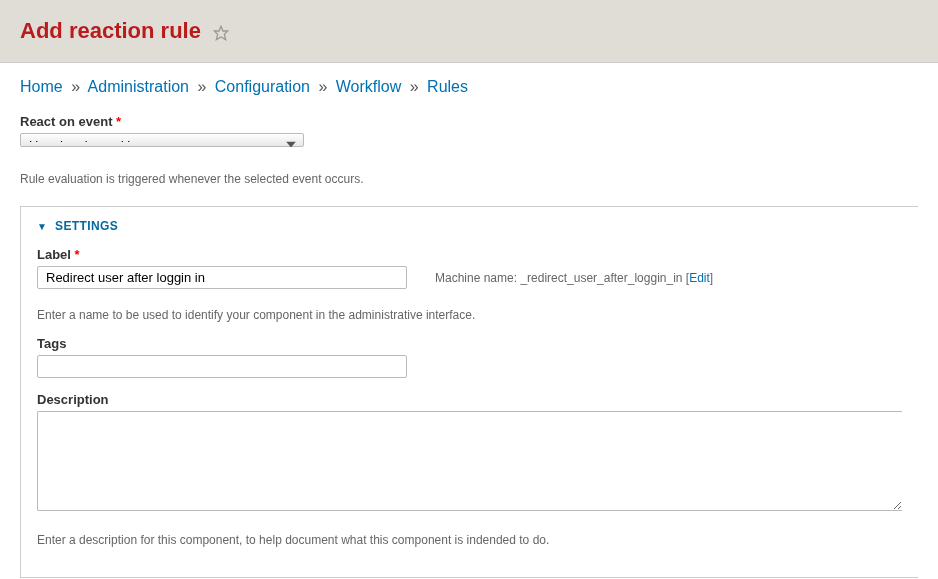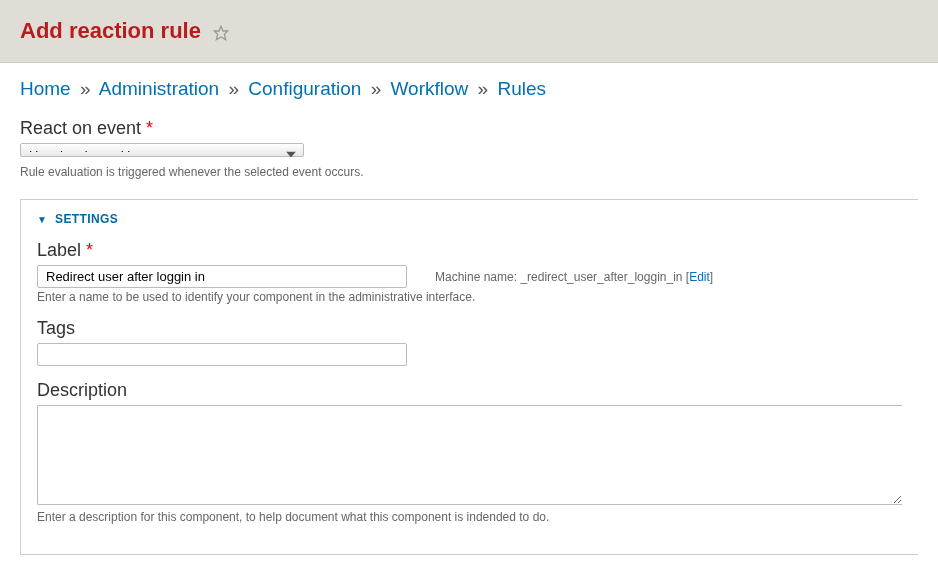--- a/index.html
+++ b/index.html
@@ -24,32 +24,32 @@
       display: inline-block;
       margin-left: 8px;
       vertical-align: middle;
     }
     .star-icon svg { width: 16px; height: 16px; }
     .content {
       padding: 15px 20px 20px 20px;
     }
     .breadcrumb {
       margin-bottom: 18px;
-      font-size: 19px;
+      font-size: 16px;
       color: #333;
     }
     .breadcrumb a {
       color: #0071B3;
       text-decoration: none;
     }
     .breadcrumb .sep { color: #555; margin: 0 4px; }
     .form-item { margin-bottom: 8px; }
     .form-label {
-      font-weight: normal;
-      font-size: 18px;
+      font-weight: bold;
+      font-size: 13px;
       display: block;
       margin-bottom: 4px;
     }
     .required { color: #e00; }
     .select-wrap {
       position: relative;
       display: inline-block;
       width: 284px;
     }
     select.form-select {
@@ -67,21 +67,21 @@
     .select-caret {
       position: absolute;
       right: 8px;
       top: 50%;
       transform: translateY(-50%);
       pointer-events: none;
     }
     .description {
       color: #666;
       font-size: 12px;
-      margin-top: 2px;
+      margin-top: 19px;
     }
     fieldset.settings {
       border: 1px solid #ccc;
       border-right: none;
       margin-top: 20px;
       padding: 0;
     }
     .fieldset-legend {
       padding: 12px 16px 6px 16px;
       color: #0369a1;

